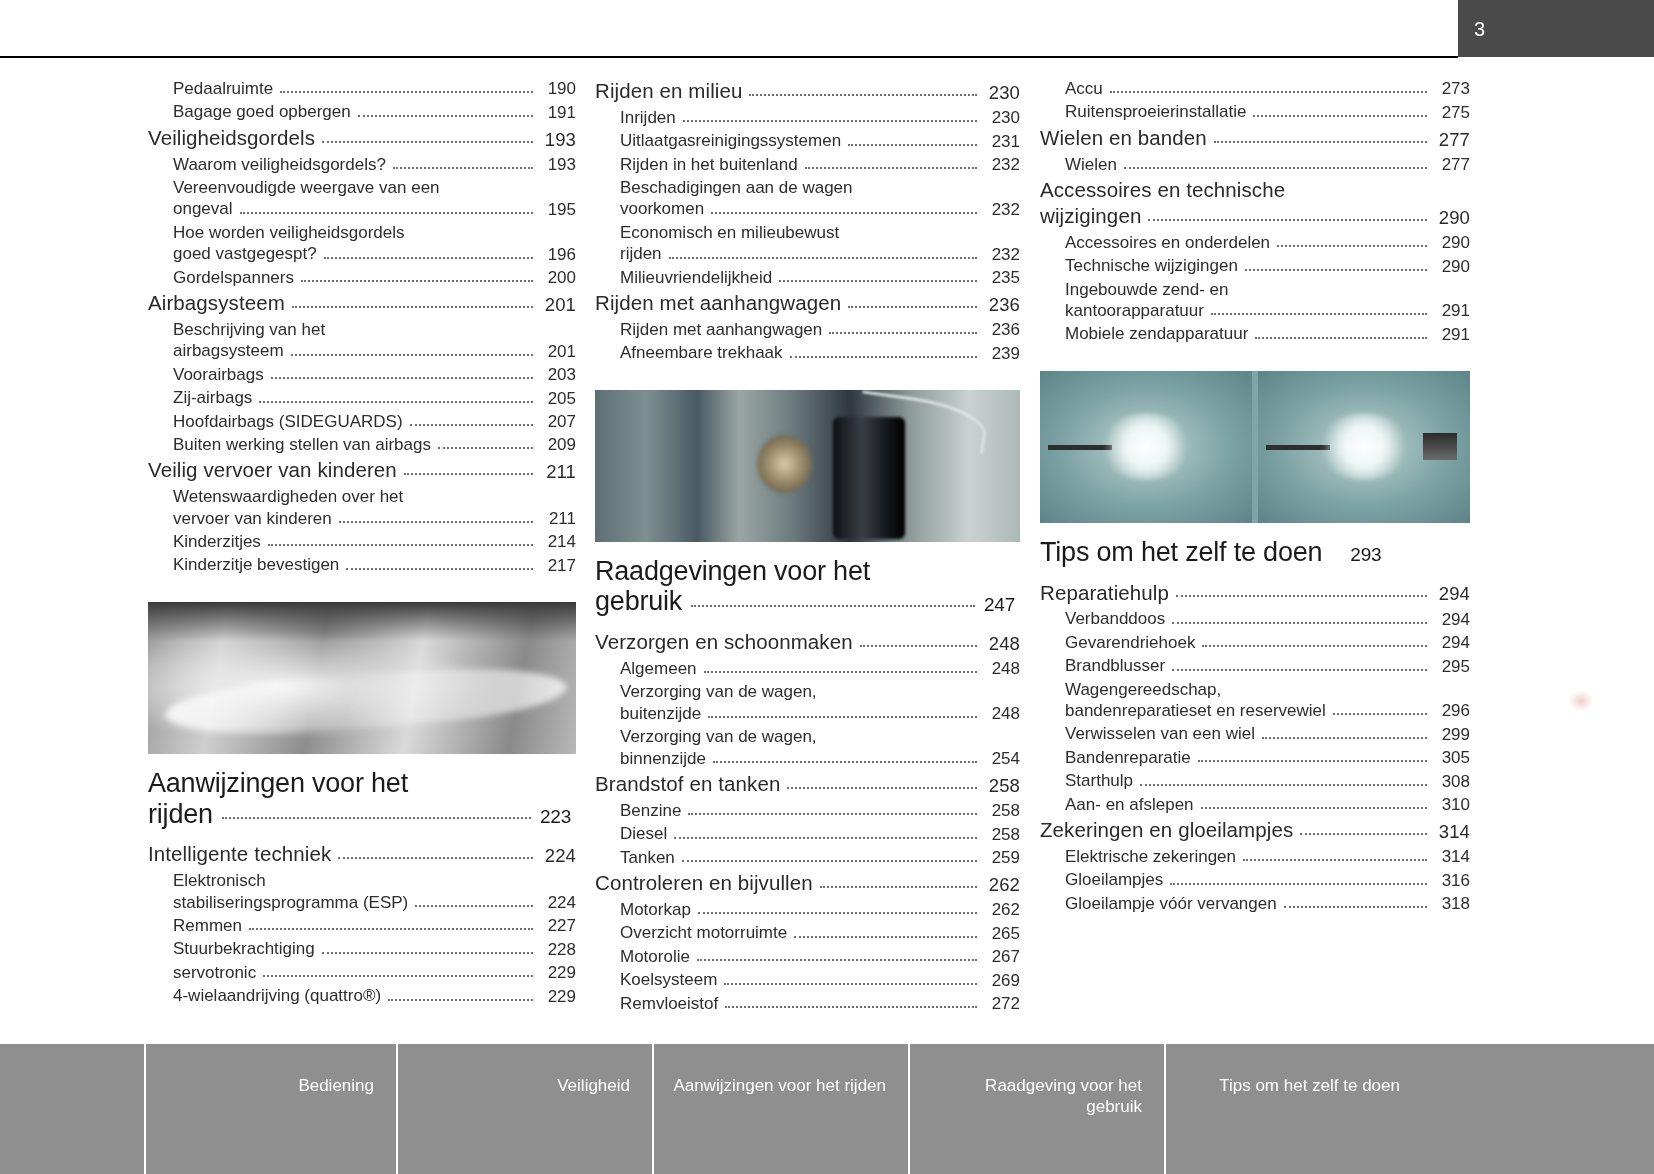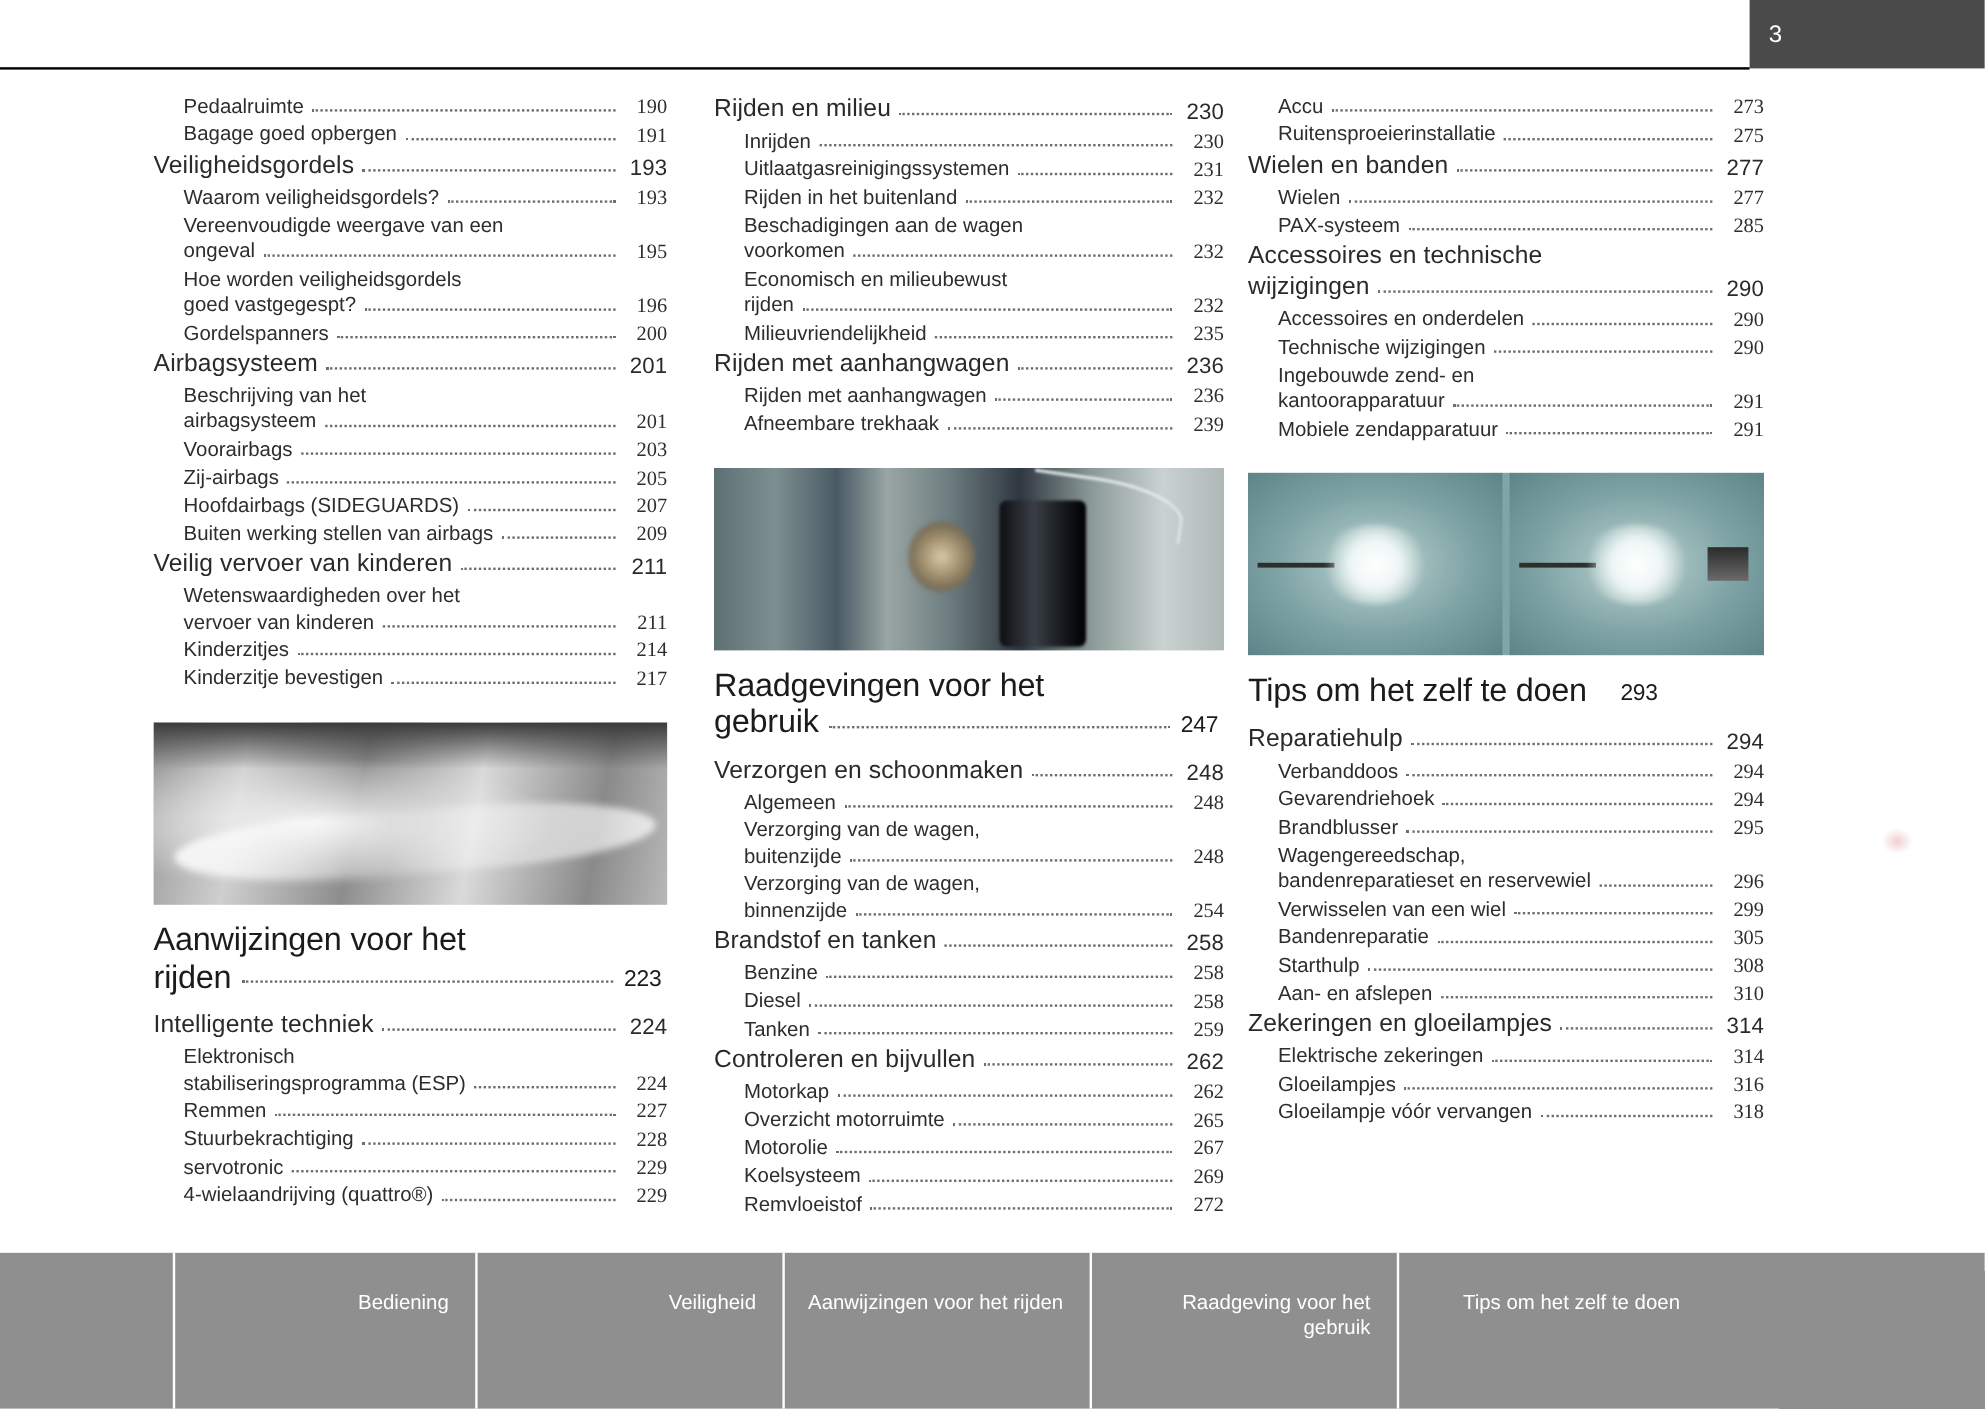--- a/index.html
+++ b/index.html
@@ -47,21 +47,21 @@
     left: 0;
     width: 1654px;
     height: 966px;
   }
   .col {
     position: absolute;
     top: 0;
     width: 430px;
     height: 966px;
   }
-  .col-1 { left: 128px; width: 428px; }
+  .col-1 { left: 148px; width: 428px; }
   .col-2 { left: 595px; width: 425px; }
   .col-3 { left: 1040px; width: 430px; }
 
   
   .toc-list { width: 100%; }
 
   .entry {
     display: flex;
     align-items: flex-end;
     width: 100%;
@@ -95,21 +95,21 @@
   .lvl1 .pg { font-size: 18.5px; }
   .lvl1 .dots { margin-bottom: 8px; border-bottom-width: 2px; }
 
   
   .lvl2 {
     font-size: 17px;
     color: #2d2d2d;
     padding-left: 25px;
     margin-bottom: 2px;
   }
-  .lvl2 .pg { font-size: 17px; font-family: Liberation Serif, serif; }
+  .lvl2 .pg { font-size: 17px; }
   .lvl2 .dots { margin-bottom: 6px; }
 
   
   .entry.wrap { flex-wrap: wrap; }
   .entry.wrap .txt { width: 100%; }
   .entry.wrap .line2 { display: flex; align-items: flex-end; width: 100%; }
   .entry.wrap .line2 .txt { width: auto; }
 
   
   .chapter-block { margin-top: 26px; }
@@ -605,25 +605,20 @@
         <div class="entry lvl1">
           <span class="txt">Wielen en banden</span>
           <span class="dots"></span>
           <span class="pg">277</span>
         </div>
         <div class="entry lvl2">
           <span class="txt">Wielen</span>
           <span class="dots"></span>
           <span class="pg">277</span>
         </div>
-        <div class="entry lvl2">
-          <span class="txt">PAX-systeem</span>
-          <span class="dots"></span>
-          <span class="pg">285</span>
-        </div>
         <div class="entry lvl1 wrap">
           <span class="txt">Accessoires en technische</span>
           <span class="line2">
             <span class="txt">wijzigingen</span>
             <span class="dots"></span>
             <span class="pg">290</span>
           </span>
         </div>
         <div class="entry lvl2">
           <span class="txt">Accessoires en onderdelen</span>

